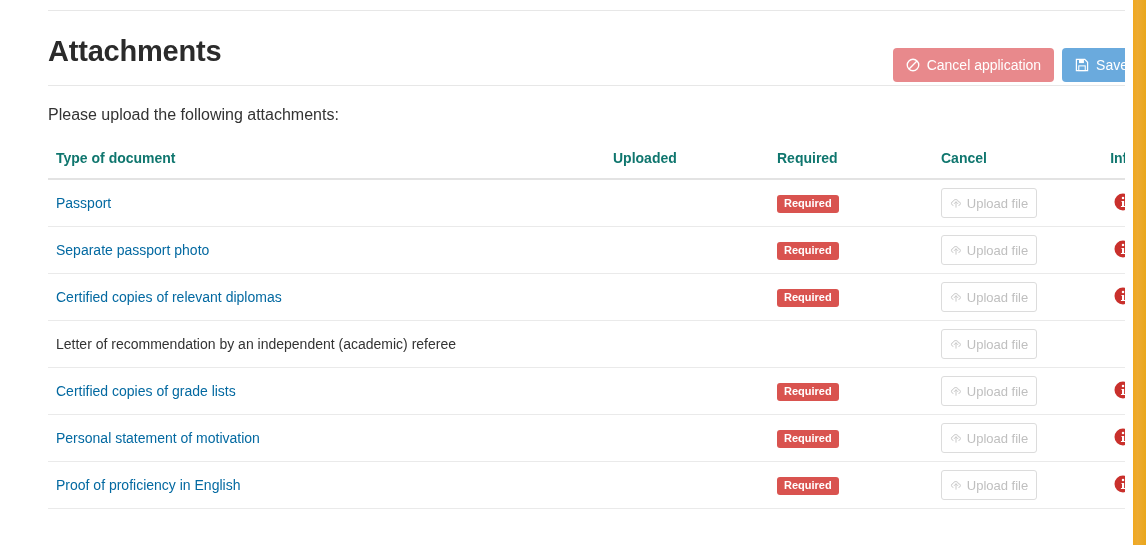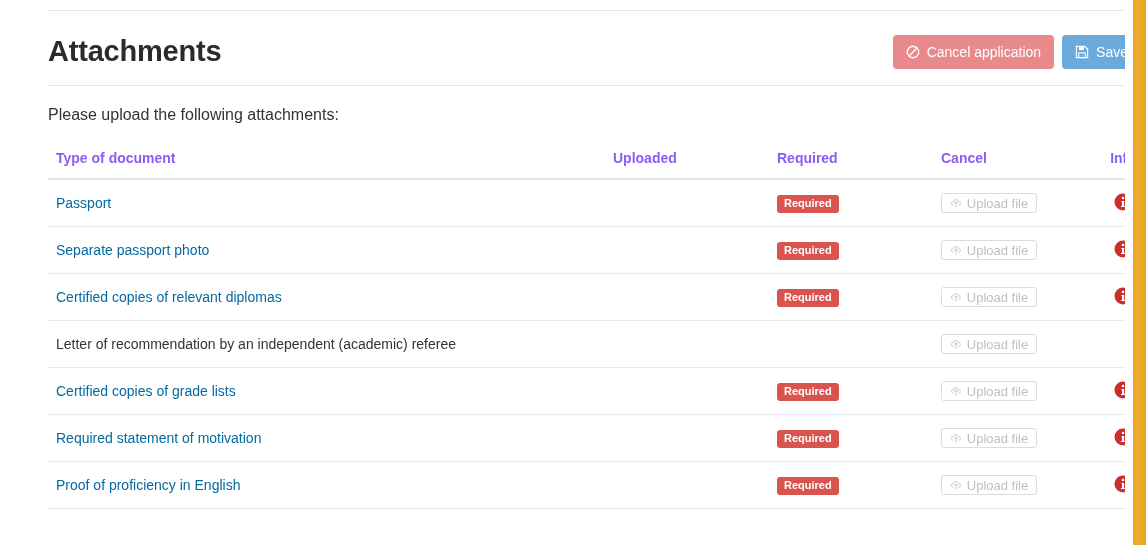--- a/index.html
+++ b/index.html
@@ -70,21 +70,21 @@
     font-size: 29px;
     font-weight: bold;
     color: #2b2b2b;
     letter-spacing: -0.2px;
     line-height: 34px;
     white-space: nowrap;
   }
   .header-actions {
     position: absolute;
     right: 0;
-    top: 13px;
+    top: 26px;
     display: flex;
     gap: 8px;
     align-items: flex-start;
   }
   .btn {
     border: 0;
     border-radius: 4px;
     color: #ffffff;
     font-size: 14px;
     font-family: "Liberation Sans", sans-serif;
@@ -127,21 +127,21 @@
     top: 136px;
     width: 1093px;
     border-collapse: collapse;
     table-layout: fixed;
     font-size: 14px;
   }
   .doc-table th {
     text-align: left;
     font-weight: bold;
     font-size: 14px;
-    color: #8b5cf6;
+    color: #0f766e;
     padding: 0 0 12px 0;
     border-bottom: 2px solid #e3e3e3;
     vertical-align: bottom;
     height: 30px;
   }
   .doc-table td {
     border-bottom: 1px solid #eaeaea;
     height: 46px;
     padding: 0;
     vertical-align: middle;
@@ -178,21 +178,21 @@
     line-height: 1;
     white-space: nowrap;
   }
 
   .upload-btn {
     display: inline-flex;
     align-items: center;
     justify-content: center;
     gap: 5px;
     width: 96px;
-    height: 20px;
+    height: 30px;
     border: 1px solid #dcdcdc;
     border-radius: 3px;
     background: #ffffff;
     color: #bfbfbf;
     font-size: 13px;
     font-family: "Liberation Sans", sans-serif;
     cursor: pointer;
     white-space: nowrap;
   }
   .upload-btn .bi { flex: 0 0 auto; display: inline-flex; }
@@ -353,21 +353,21 @@
             </button></td>
           <td class="col-info"><span class="info-icon">
               <svg width="18" height="18" viewBox="0 0 18 18" aria-hidden="true">
                 <circle cx="9" cy="9" r="8.5" fill="#c9302c"></circle>
                 <circle cx="9" cy="5.1" r="1.25" fill="#ffffff"></circle>
                 <path d="M7.5 7.9h2.6v5.1h1.1v1.1H6.9v-1.1H8V9H7.5z" fill="#ffffff"></path>
               </svg>
             </span></td>
         </tr>
         <tr>
-          <td class="col-doc"><span class="doc-link">Required statement of motivation</span></td>
+          <td class="col-doc"><span class="doc-link">Personal statement of motivation</span></td>
           <td class="col-uploaded"><span></span></td>
           <td class="col-required"><span class="badge-required">Required</span></td>
           <td class="col-upload"><button class="upload-btn">
               <span class="bi">
                 <svg width="12" height="12" viewBox="0 0 16 16" aria-hidden="true">
                   <path d="M4 11.2a2.7 2.7 0 0 1 .2-5.3 3.6 3.6 0 0 1 7 .5 2.4 2.4 0 0 1 .6 4.8" fill="none" stroke="#c4c4c4" stroke-width="1.2" stroke-linecap="round"></path>
                   <path d="M8 13.6V6.6M5.6 8.8 8 6.4l2.4 2.4" fill="none" stroke="#c4c4c4" stroke-width="1.2" stroke-linecap="round" stroke-linejoin="round"></path>
                 </svg>
               </span>
               <span>Upload file</span>

